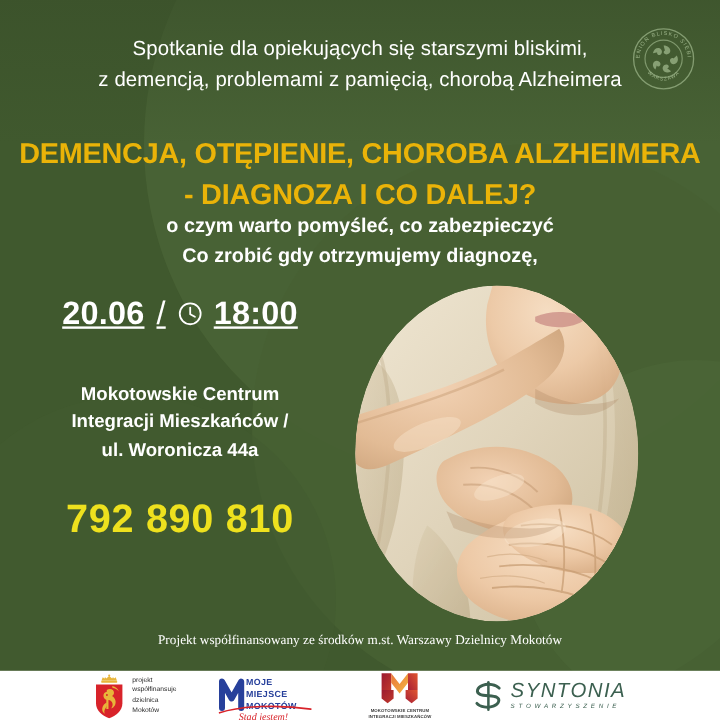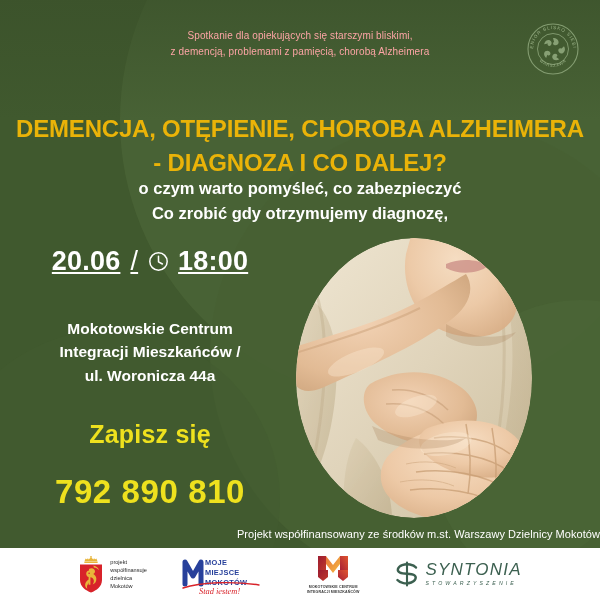--- a/index.html
+++ b/index.html
@@ -82,22 +82,22 @@
   }
   .seal svg { display: block; }
 
   
   .header-sub {
     position: absolute;
     left: 0;
     right: 0;
     top: 28px;
     text-align: center;
-    color: #fca5a5;
-    font-size: 10px;
+    color: #ffffff;
+    font-size: 17px;
     line-height: 1.55;
     font-weight: 400;
     letter-spacing: 0.1px;
     padding: 0 70px;
     box-sizing: border-box;
   }
   .header-sub span { display: block; }
 
   
   .headline {
@@ -201,34 +201,35 @@
     overflow: hidden;
   }
   .photo svg { display: block; }
 
   
   .credit {
     position: absolute;
     left: 0;
     right: 0;
     top: 528px;
-    text-align: right;
+    text-align: center;
     color: #ffffff;
     font-size: 11px;
     font-weight: 400;
     letter-spacing: 0.05px;
+    font-family: Liberation Serif, serif;
   }
 
   
   .footer {
     position: absolute;
     left: 0;
     right: 0;
     bottom: 0;
-    height: 52px;
+    height: 41px;
     background: #ffffff;
     display: flex;
     align-items: center;
     justify-content: center;
     gap: 34px;
     padding: 0 16px;
     box-sizing: border-box;
   }
   .flogo {
     display: flex;
@@ -433,21 +434,20 @@
       </span>
       <span>18:00</span>
     </div>
 
     <div class="venue">
       <span>Mokotowskie Centrum</span>
       <span>Integracji Mieszkańców /</span>
       <span>ul. Woronicza 44a</span>
     </div>
 
-    <div class="signup">Zapisz się</div>
     <div class="phone">792 890 810</div>
   </div>
 
   <div class="credit">Projekt współfinansowany ze środków m.st. Warszawy Dzielnicy Mokotów</div>
 
   <div class="footer">
 
     <div class="flogo">
       <span class="flogo-mark">
         <svg width="26" height="38" viewBox="0 0 26 38" aria-hidden="true">

